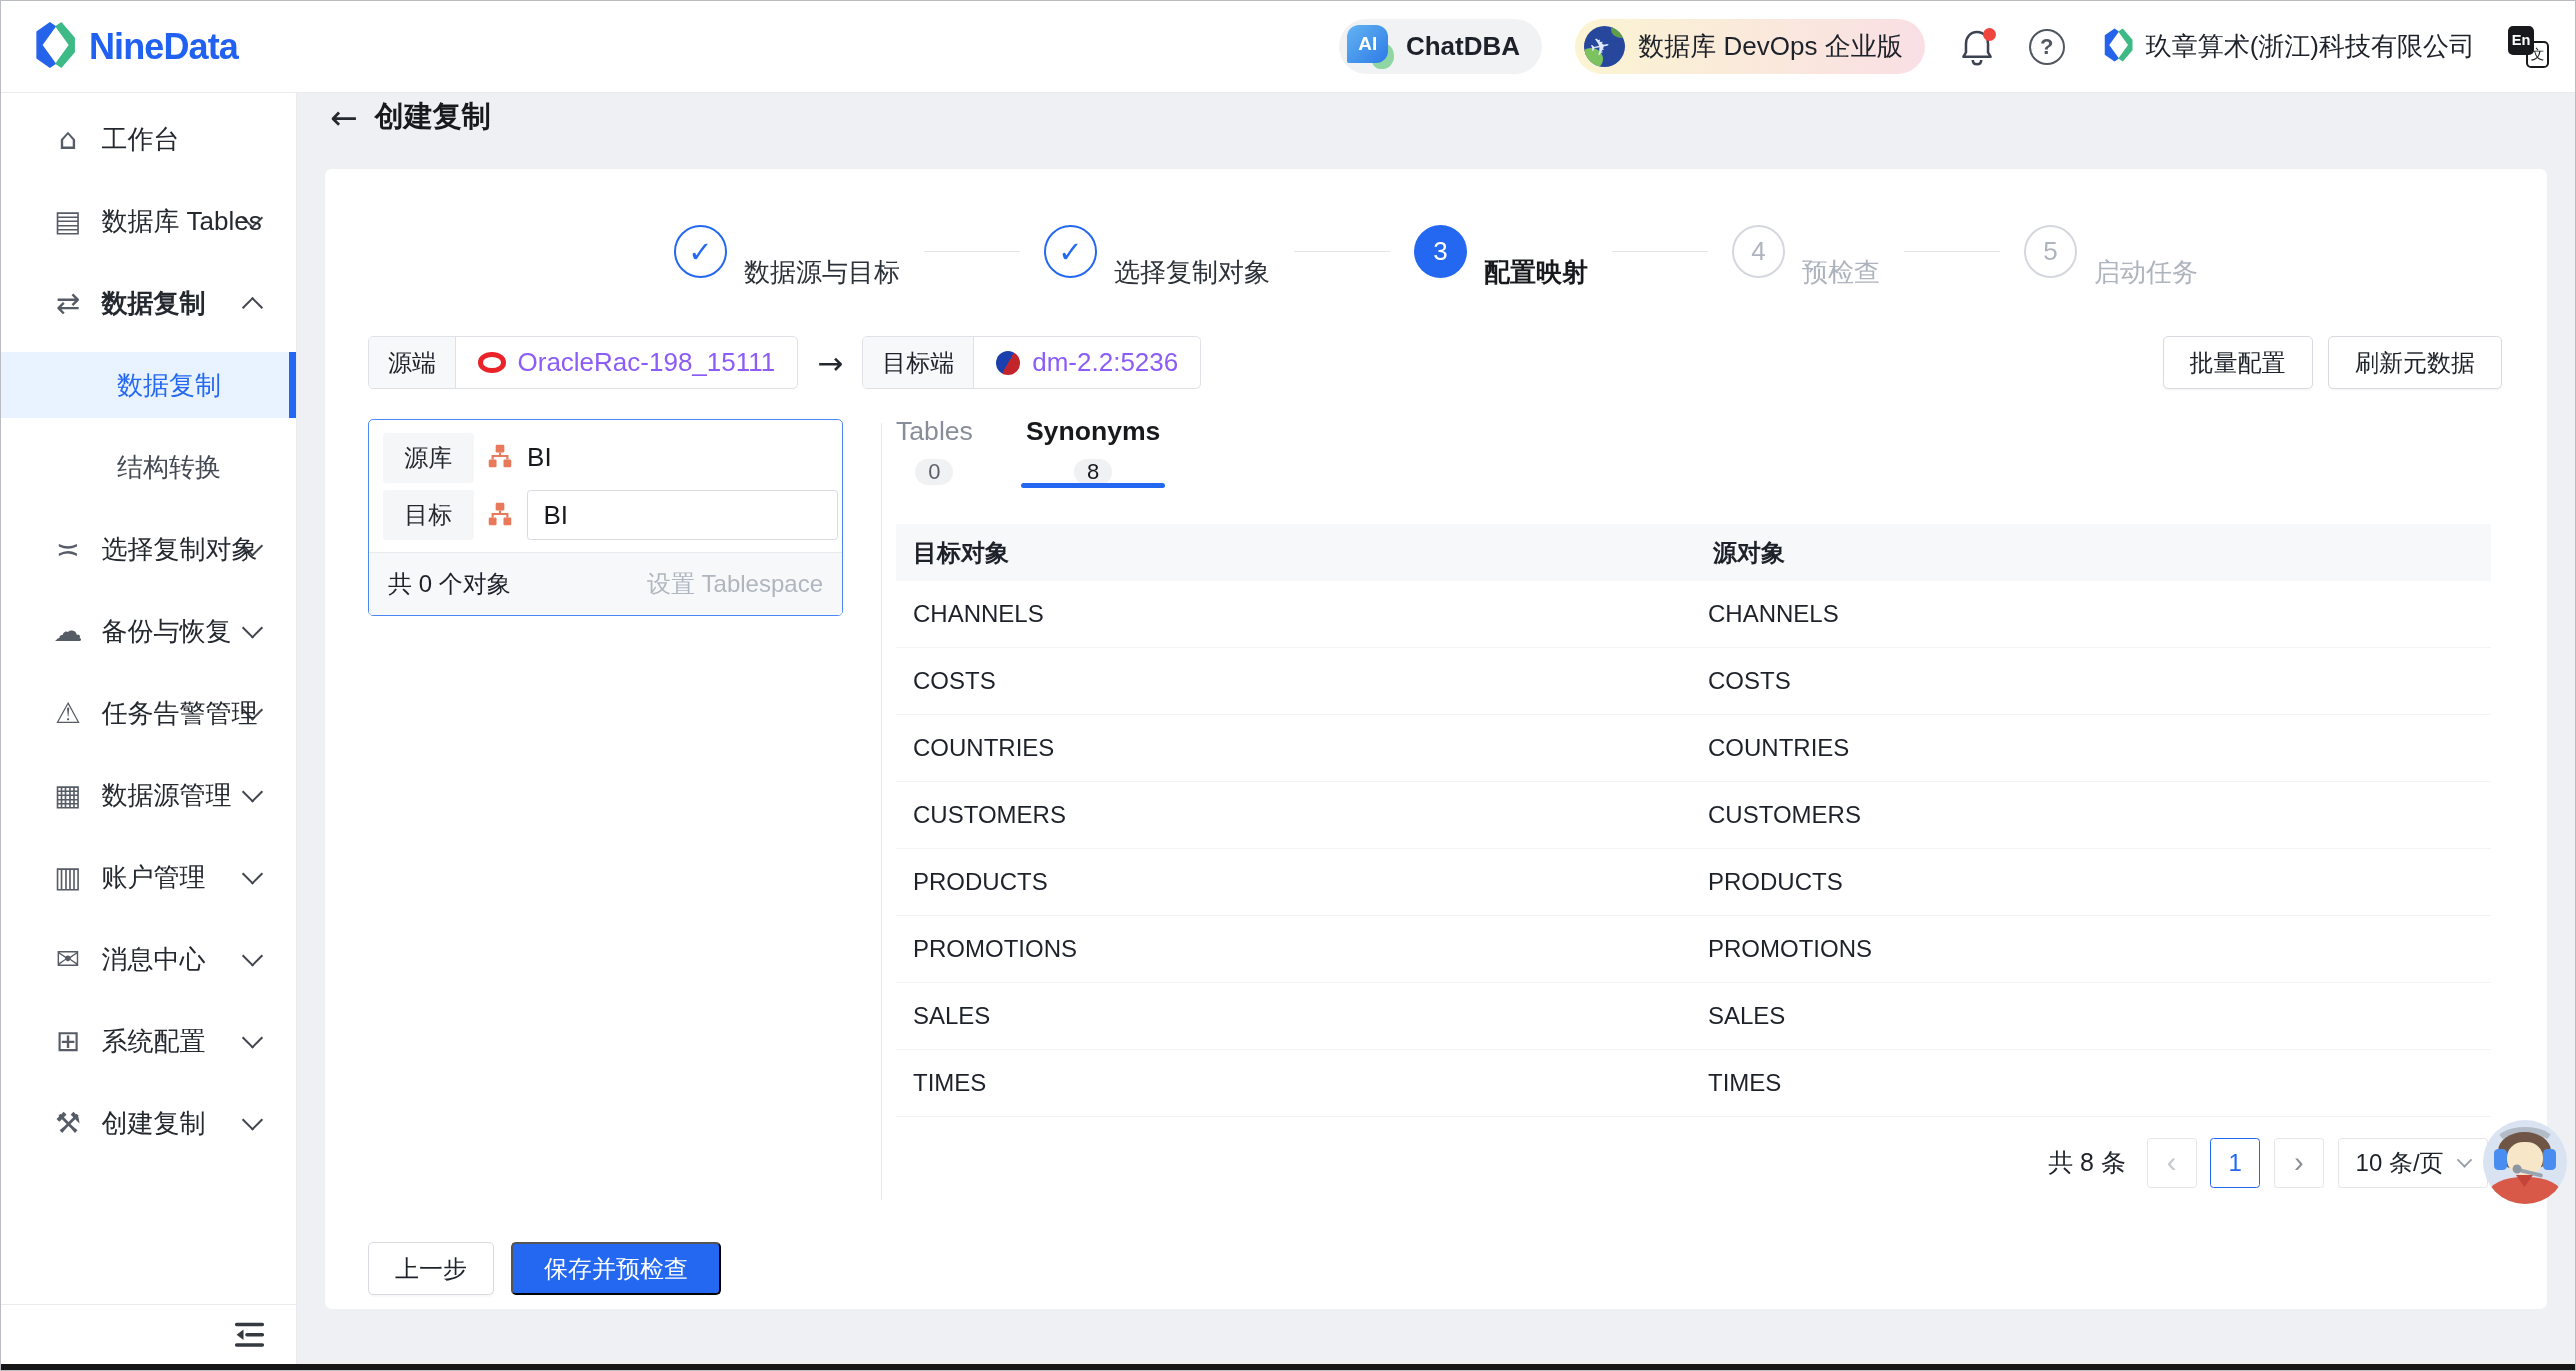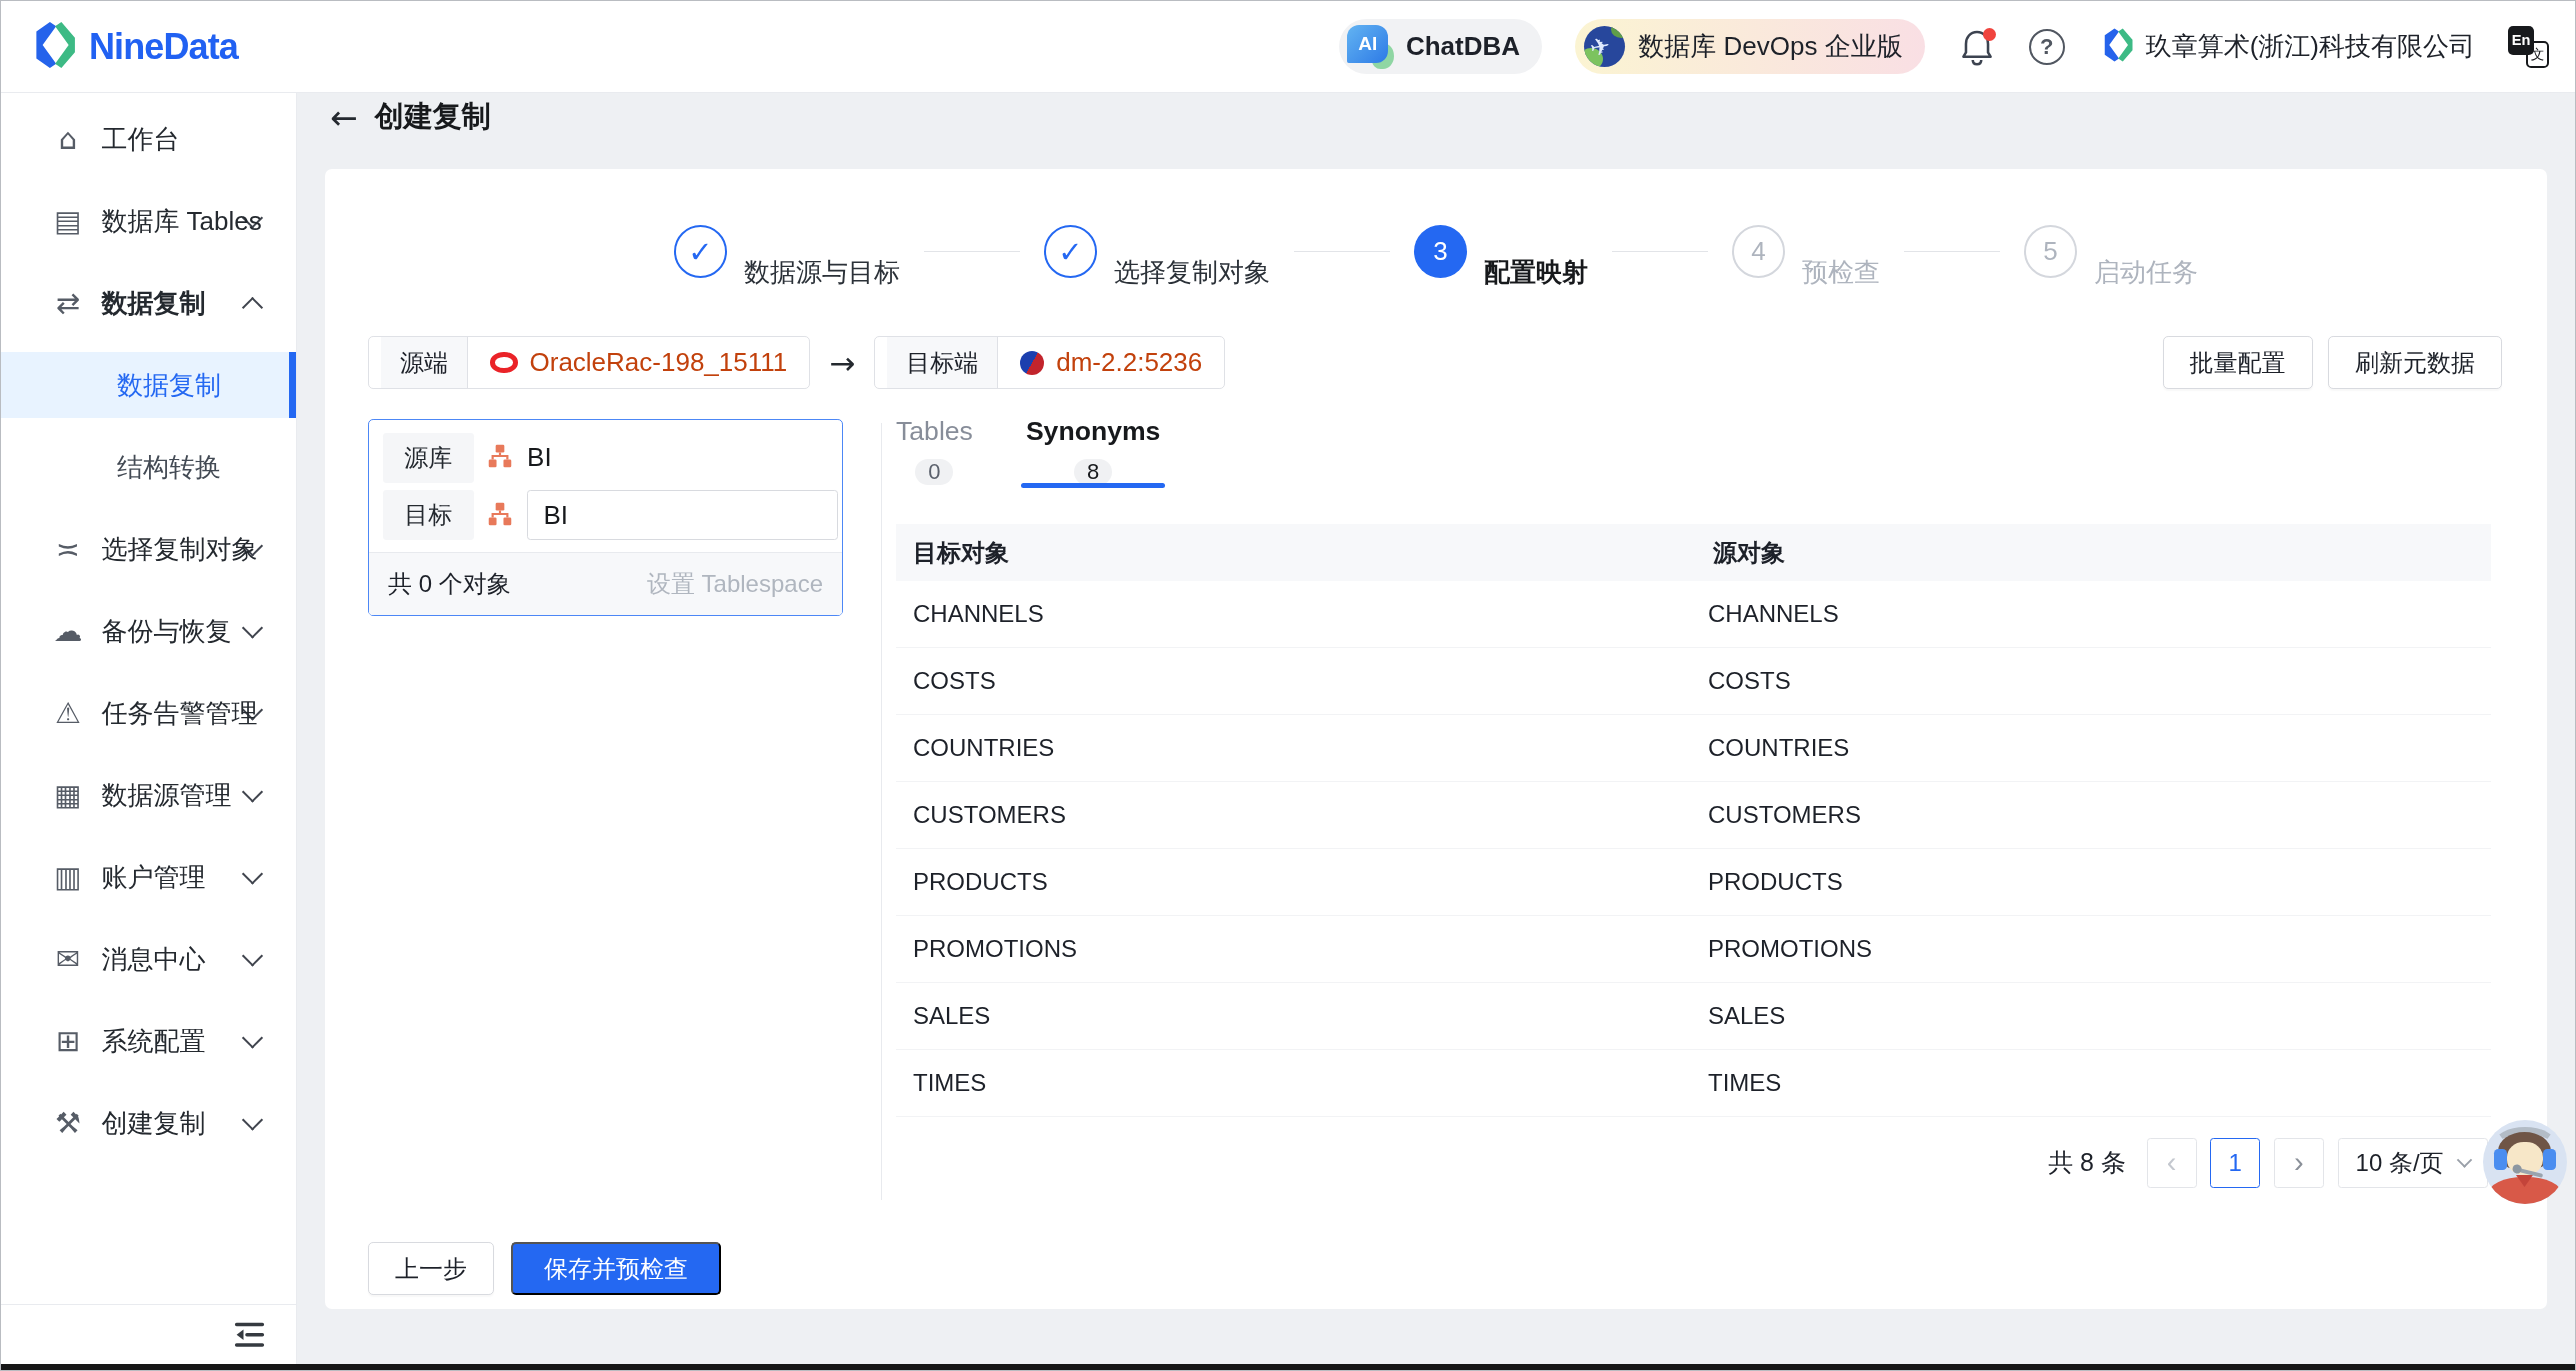--- a/index.html
+++ b/index.html
@@ -103,25 +103,25 @@
   .step.pending .circle { border:2.6px solid #d4d7dd; color:#aeb4be; }
   .step.pending .slabel { color:#aeb4be; }
   .step::after { content:""; width:96px; height:1.7px; background:#e2e4e8; margin:0 24px; }
   .step:last-of-type::after { display:none; }
 
   
   .flow-row { position:absolute; left:43px; right:45px; top:167px; height:53px;
               display:flex; align-items:center; justify-content:space-between; }
   .flow-left { display:flex; align-items:center; }
   .pair { display:flex; align-items:stretch; height:53px; border:0.9px solid #dfe1e6;
-          border-radius:5.1px; overflow:hidden; background:#fff;padding-left:12px; }
+          border-radius:5.1px; overflow:hidden; background:#fff; }
   .pair-label { background:#f7f8fa; border-right:0.9px solid #dfe1e6; display:flex;
                 align-items:center; padding:0 19px; font-size:24px; color:#1d2129; }
   .pair-value { display:flex; align-items:center; gap:12px; padding:0 22px;
-                font-size:26px; color:#c2410c; }
+                font-size:26px; color:#8b5cf6; }
   .oracle-ring { width:27.5px; height:20.6px; border:5.1px solid #ea2328; border-radius:50%;
                  flex:none; }
   .dm-dot { width:24px; height:24px; border-radius:50%; flex:none;
             background:conic-gradient(from 210deg,#1c3fae 0 50%,#c2242c 0 100%); }
   .flow-arrow { margin:0 19px; font-size:31px; color:#24292f;
                 font-family:"DejaVu Sans",sans-serif; }
   .flow-actions { display:flex; gap:15.4px; }
   .btn { height:53px; display:flex; align-items:center; justify-content:center;
          border-radius:5.1px; font-size:24px; cursor:pointer; }
   .btn-ghost { border:0.9px solid #d8dadf; background:#fff; color:#1d2129; padding:0 26px;

